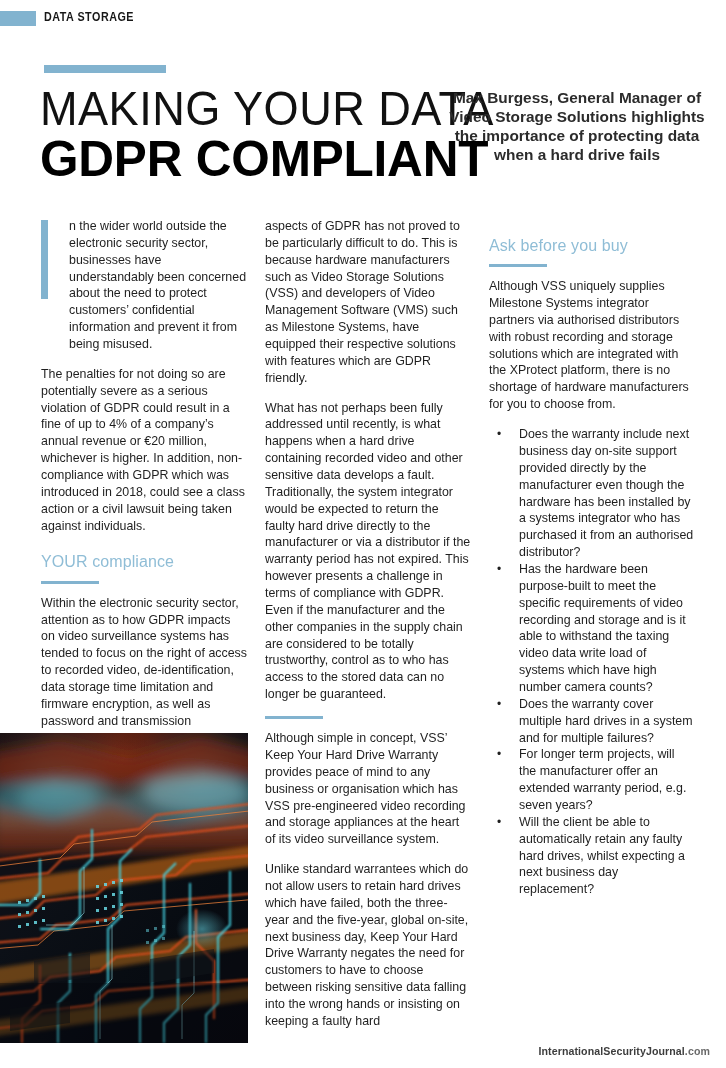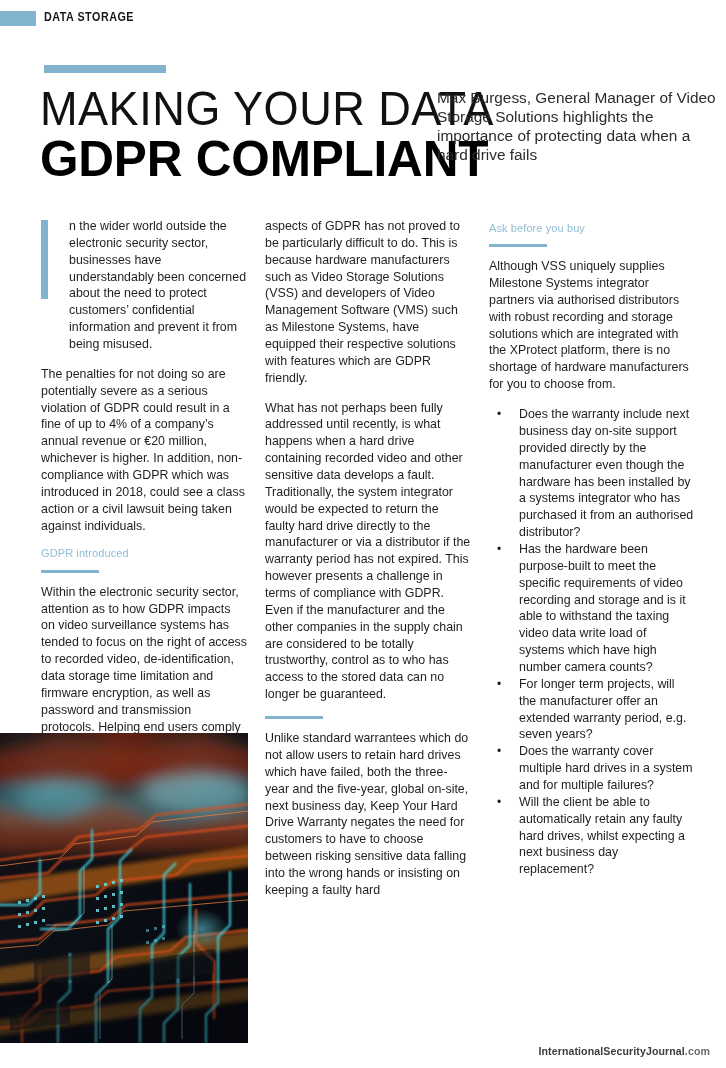--- a/index.html
+++ b/index.html
@@ -60,21 +60,22 @@
     transform:scaleX(0.99);
     transform-origin:left center;
     white-space:nowrap;
   }
 
   #standfirst{
     position:absolute;left:437px;top:88px;width:280px;
     font-size:15.4px;
     line-height:1.24;
     color:#2b2b2b;
-    font-weight:400;
+    font-weight:700;
+    text-align:center;
   }
 
   
   .col{
     position:absolute;
     top:218px;
     width:206px;
     font-size:12.4px;
     line-height:1.36;
     color:#1f1f1f;
@@ -91,23 +92,23 @@
     padding-left:28px;
   }
   #dropcap-bar{
     position:absolute;left:0;top:2px;
     width:7px;height:79px;
     background:#82b3cf;
   }
 
   .subhead{
     color:#8fbdd6;
-    font-size:11px;
+    font-size:16px;
     font-weight:400;
-    margin:4px 0 0 0;
+    margin:18px 0 0 0;
     line-height:1.2;
     font-family:"Liberation Sans Narrow","Liberation Sans",sans-serif;
     letter-spacing:0.1px;
   }
   .subhead-rule{
     width:58px;height:3px;background:#82b3cf;
     margin:9px 0 11px 0;
   }
 
   ul.questions{
@@ -161,41 +162,42 @@
 </div>
 
 <div id="standfirst">Max Burgess, General Manager of Video Storage Solutions highlights the importance of protecting data when a hard drive fails</div>
 
 <div class="col" id="col1">
   <div id="dropcap-para">
     <span id="dropcap-bar"></span>
     <p><span style="float: none; font-size: 12.4px;"></span>n the wider world outside the electronic security sector, businesses have understandably been concerned about the need to protect customers’ confidential information and prevent it from being misused.</p>
   </div>
   <p>The penalties for not doing so are potentially severe as a serious violation of GDPR could result in a fine of up to 4% of a company’s annual revenue or €20 million, whichever is higher. In addition, non-compliance with GDPR which was introduced in 2018, could see a class action or a civil lawsuit being taken against individuals.</p>
-  <div class="subhead">GDPR introduced</div>
+  <div class="subhead">YOUR compliance</div>
   <div class="subhead-rule"></div>
   <p>Within the electronic security sector, attention as to how GDPR impacts on video surveillance systems has tended to focus on the right of access to recorded video, de-identification, data storage time limitation and firmware encryption, as well as password and transmission protocols. Helping end users comply with these particular</p>
 </div>
 
 <div class="col" id="col2">
   <p>aspects of GDPR has not proved to be particularly difficult to do. This is because hardware manufacturers such as Video Storage Solutions (VSS) and developers of Video Management Software (VMS) such as Milestone Systems, have equipped their respective solutions with features which are GDPR friendly.</p>
   <p>What has not perhaps been fully addressed until recently, is what happens when a hard drive containing recorded video and other sensitive data develops a fault. Traditionally, the system integrator would be expected to return the faulty hard drive directly to the manufacturer or via a distributor if the warranty period has not expired. This however presents a challenge in terms of compliance with GDPR. Even if the manufacturer and the other companies in the supply chain are considered to be totally trustworthy, control as to who has access to the stored data can no longer be guaranteed.</p>
   <div class="subhead-rule"></div>
+  <p>Although simple in concept, VSS’ Keep Your Hard Drive Warranty provides peace of mind to any business or organisation which has VSS pre-engineered video recording and storage appliances at the heart of its video surveillance system.</p>
   <p>Unlike standard warrantees which do not allow users to retain hard drives which have failed, both the three-year and the five-year, global on-site, next business day, Keep Your Hard Drive Warranty negates the need for customers to have to choose between risking sensitive data falling into the wrong hands or insisting on keeping a faulty hard</p>
 </div>
 
 <div class="col" id="col3">
   <div class="subhead">Ask before you buy</div>
   <div class="subhead-rule"></div>
   <p>Although VSS uniquely supplies Milestone Systems integrator partners via authorised distributors with robust recording and storage solutions which are integrated with the XProtect platform, there is no shortage of hardware manufacturers for you to choose from.</p>
   <ul class="questions" id="questions-list">
       <li>Does the warranty include next business day on-site support provided directly by the manufacturer even though the hardware has been installed by a systems integrator who has purchased it from an authorised distributor?</li>
       <li>Has the hardware been purpose-built to meet the specific requirements of video recording and storage and is it able to withstand the taxing video data write load of systems which have high number camera counts?</li>
+      <li>Does the warranty cover multiple hard drives in a system and for multiple failures?</li>
       <li>For longer term projects, will the manufacturer offer an extended warranty period, e.g. seven years?</li>
-      <li>Does the warranty cover multiple hard drives in a system and for multiple failures?</li>
       <li>Will the client be able to automatically retain any faulty hard drives, whilst expecting a next business day replacement?</li>
     </ul>
 </div>
 
 <div id="photo">
   <svg width="248" height="310" viewBox="0 0 248 310" xmlns="http://www.w3.org/2000/svg" aria-hidden="true">
     <defs>
       <linearGradient id="bgGrad" x1="0" y1="0" x2="1" y2="1">
         <stop offset="0%" stop-color="#1b1216"></stop>
         <stop offset="35%" stop-color="#0d1119"></stop>

